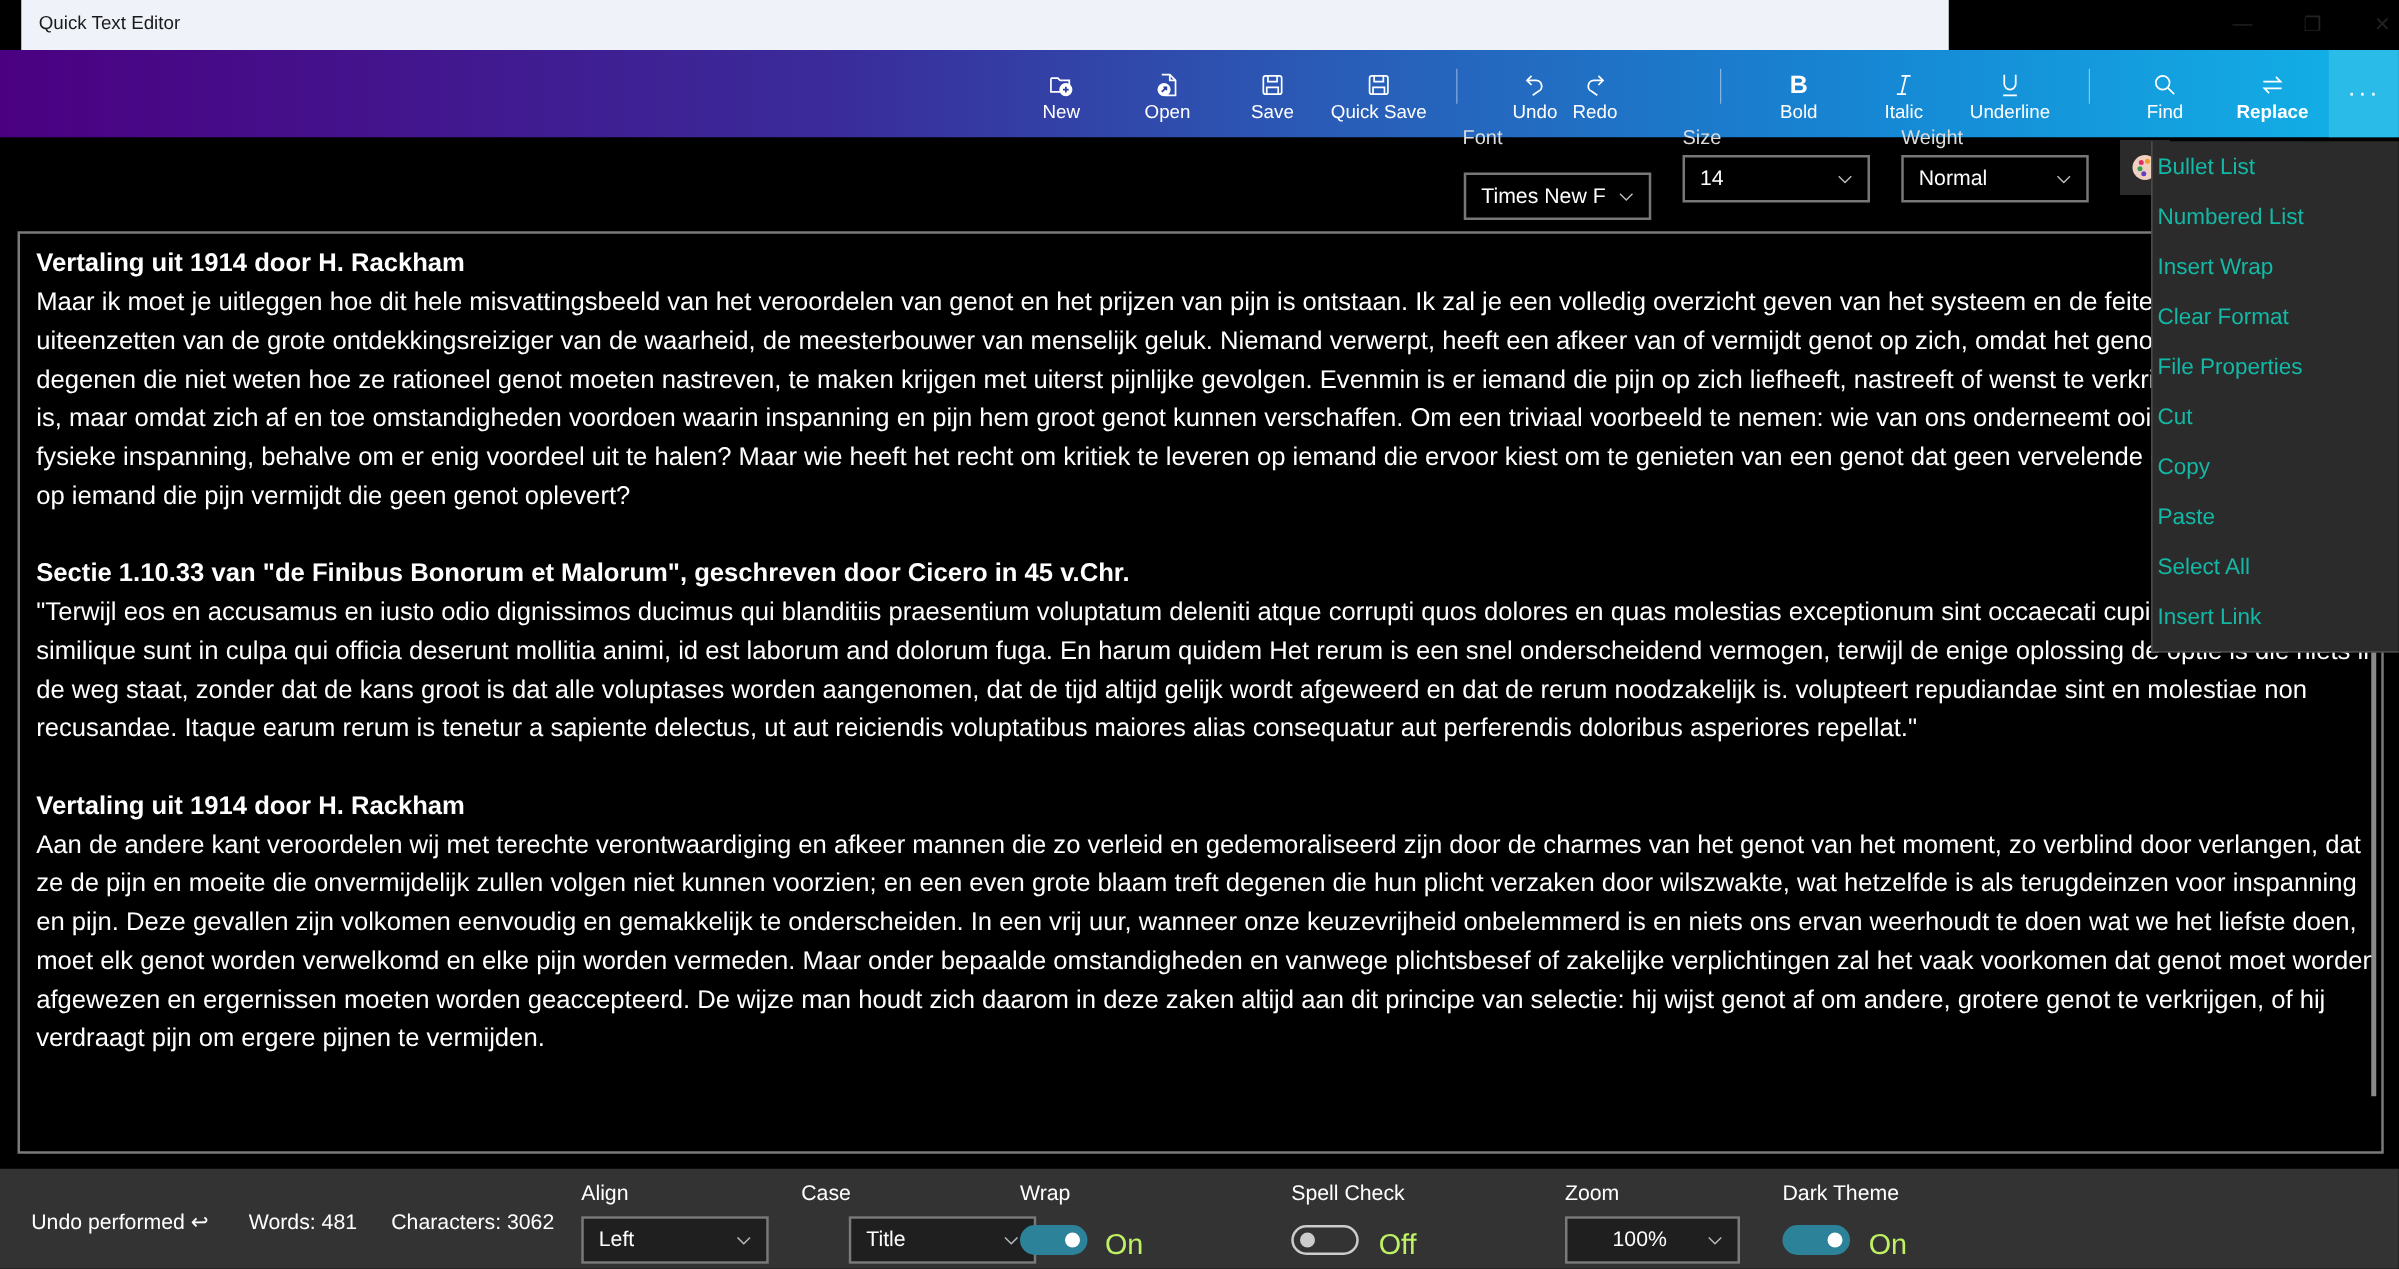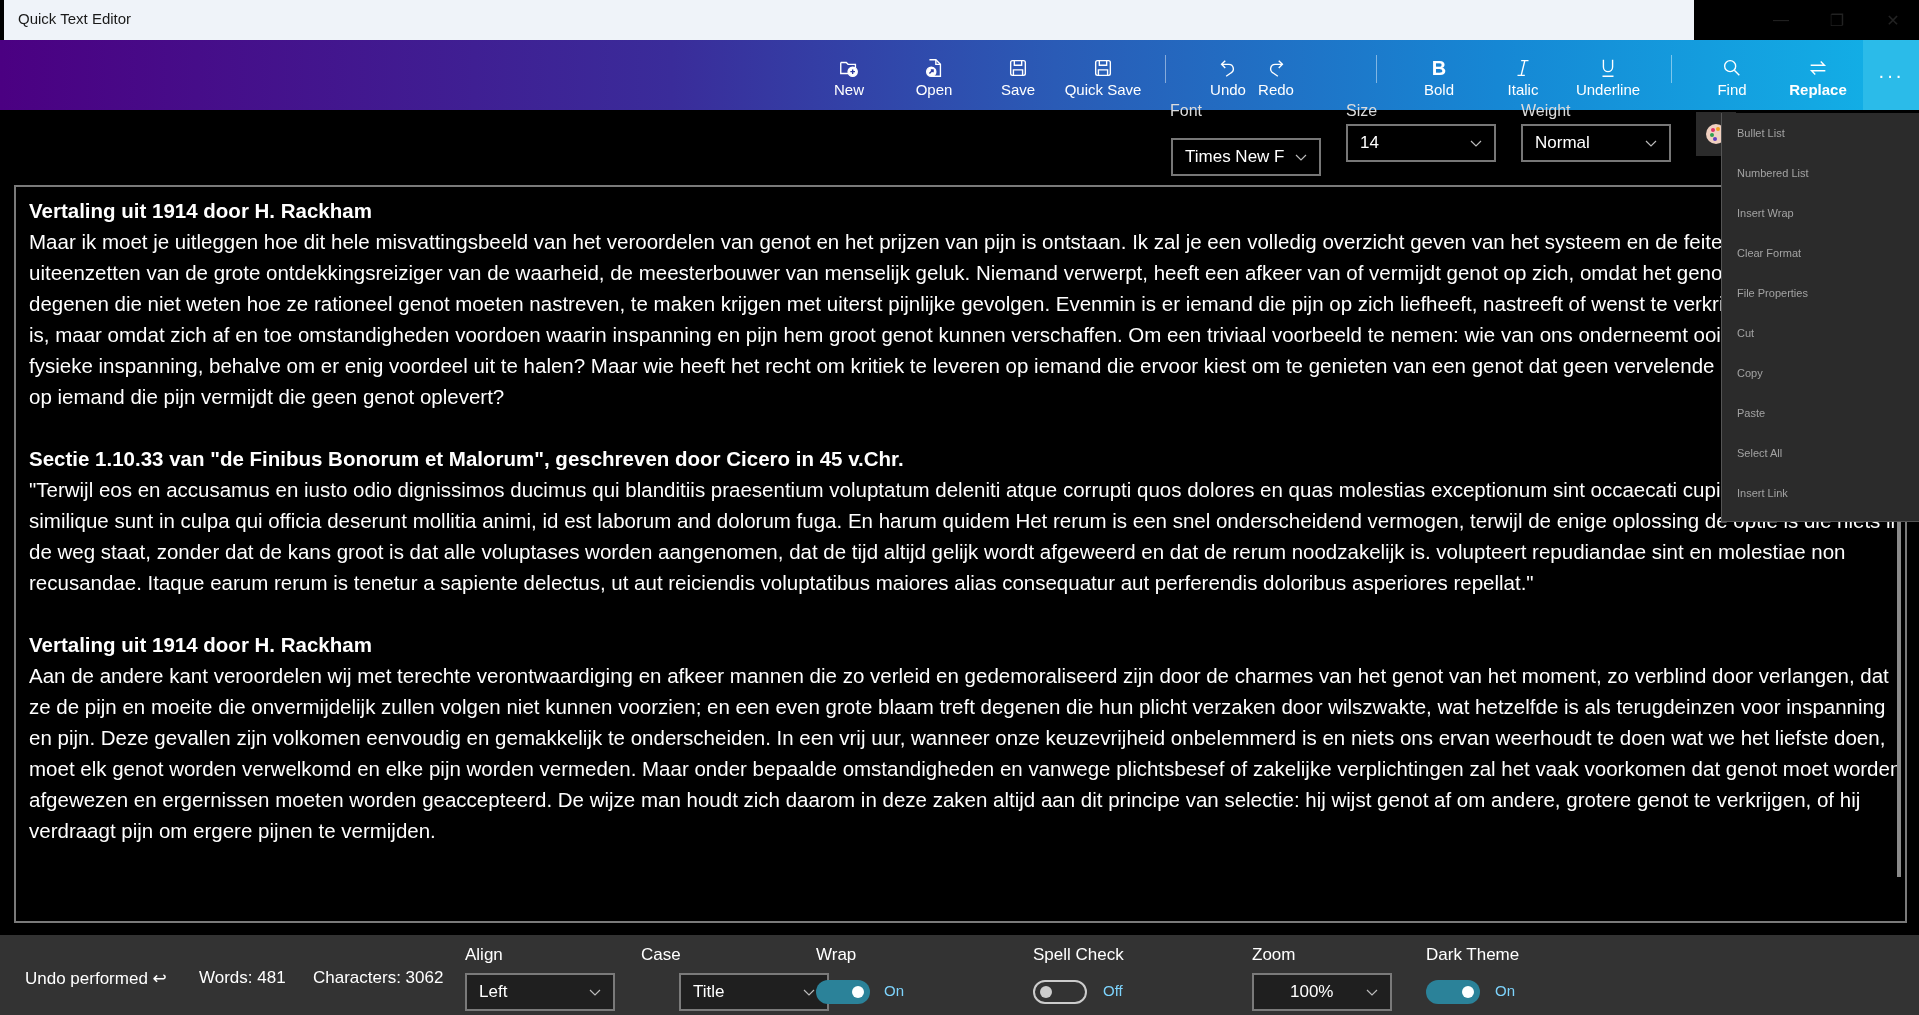--- a/index.html
+++ b/index.html
@@ -1,50 +1,50 @@
 <!DOCTYPE html>
 <html><head>
 <meta charset="utf-8">
 <style>
   * { box-sizing: border-box; margin: 0; padding: 0; }
   html, body { width: 1919px; height: 1015px; overflow: hidden; background: #000; font-family: "Liberation Sans", "DejaVu Sans", sans-serif; }
-  .titlebar { position: absolute; left: 4px; top: 0; width: 1690px; height: 40px; background: #eff3f9; color: #1a1a1a; }
+  .titlebar { position: absolute; left: 17px; top: 0; width: 1542px; height: 40px; background: #eff3f9; color: #1a1a1a; }
   .titlebar .title { position: absolute; left: 14px; top: 10px; font-size: 15px; }
   .winctl { position: absolute; top: 0; height: 40px; width: 56px; display: flex; align-items: center; justify-content: center; color: #222; font-size: 16px; }
   .toolbar { position: absolute; left: 0; top: 40px; width: 1919px; height: 70px; background: linear-gradient(90deg, #4b0082 0%, #3a2c9a 35%, #2a5bb6 55%, #1687d4 78%, #12b3e8 100%); }
   .tbtn { position: absolute; top: 0; height: 70px; display: flex; flex-direction: column; align-items: center; justify-content: center; color: #fff; font-size: 15px; }
   .tbtn .ico { height: 26px; display: flex; align-items: flex-end; justify-content: center; margin-bottom: 2px; }
   .tbtn .ico svg { width: 22px; height: 22px; stroke: #fff; fill: none; stroke-width: 1.5; }
   .tsep { position: absolute; top: 15px; width: 1px; height: 28px; background: rgba(255,255,255,0.45); }
   .more-btn { position: absolute; left: 1863px; top: 40px; width: 56px; height: 70px; background: #2bbbe9; display: flex; align-items: center; justify-content: center; color: #fff; font-size: 20px; letter-spacing: 2px; }
   .formatrow { position: absolute; left: 0; top: 110px; width: 1919px; height: 72px; background: #000; }
   .flabel { position: absolute; top: -8px; font-size: 16px; color: #ddd; }
   .select { position: absolute; height: 38px; border: 2px solid #777; background: #000; color: #fff; font-size: 17px; display: flex; align-items: center; padding-left: 12px; }
   .select .chev { position: absolute; right: 10px; top: 9px; width: 16px; height: 16px; }
   .select .chev svg { width: 16px; height: 16px; stroke: #bbb; fill: none; stroke-width: 1.2; }
   .palette { position: absolute; left: 1696px; top: 112px; width: 40px; height: 44px; background: #2b2b2b; }
   .editor { position: absolute; left: 14px; top: 185px; width: 1893px; height: 738px; border: 2px solid #7a7a7a; background: #000; overflow: hidden; }
   .editor .content { position: absolute; left: 13px; top: 8px; width: 1880px; color: #fff; font-size: 20.5px; line-height: 31px; }
   .editor h3 { font-weight: bold; font-size: 20.5px; }
   .editor p { margin-bottom: 31px; white-space: pre-line; }
   .vscroll { position: absolute; right: 4px; top: 0; width: 4px; height: 690px; background: #8a8a8a; }
   .menu { position: absolute; left: 1721px; top: 113px; width: 198px; height: 409px; background: #2b2b2b; border-left: 1px solid #555; border-bottom: 1px solid #555; }
-  .menu .mi { height: 40px; display: flex; align-items: center; padding-left: 15px; color: #a3a3a3; font-size: 11px; }
+  .menu .mi { height: 40px; display: flex; align-items: center; padding-left: 4px; color: #14b8a6; font-size: 18px; }
   .statusbar { position: absolute; left: 0; top: 935px; width: 1919px; height: 80px; background: #333; color: #fff; }
   .stxt { position: absolute; top: 33px; font-size: 17px; color: #fff; }
   .slabel { position: absolute; top: 10px; font-size: 17px; color: #fff; }
   .sselect { position: absolute; top: 38px; height: 38px; border: 2px solid #7a7a7a; background: #1f1f1f; color: #fff; font-size: 17px; display: flex; align-items: center; padding-left: 12px; }
   .sselect .chev { position: absolute; right: 10px; top: 9px; width: 16px; height: 16px; }
   .sselect .chev svg { width: 16px; height: 16px; stroke: #bbb; fill: none; stroke-width: 1.2; }
   .toggle { position: absolute; top: 45px; width: 54px; height: 24px; border-radius: 12px; }
   .toggle.on { background: #2b8299; }
   .toggle.on .knob { position: absolute; right: 6px; top: 6px; width: 12px; height: 12px; border-radius: 6px; background: #fff; }
   .toggle.off { border: 2px solid #ccc; background: transparent; }
   .toggle.off .knob { position: absolute; left: 5px; top: 4px; width: 12px; height: 12px; border-radius: 6px; background: #ccc; }
-  .tstate { position: absolute; top: 47px; font-size: 15px; color: #7dd3fc; text-align: right; }
+  .tstate { position: absolute; top: 47px; font-size: 23px; color: #bef264; text-align: right; }
 </style>
 </head>
 <body>
 
 <div class="titlebar">
   <span class="title">Quick Text Editor</span>
   <div class="winctl" style="left:1749px;">
       <span>—</span>
     </div>
   <div class="winctl" style="left:1805px;">

